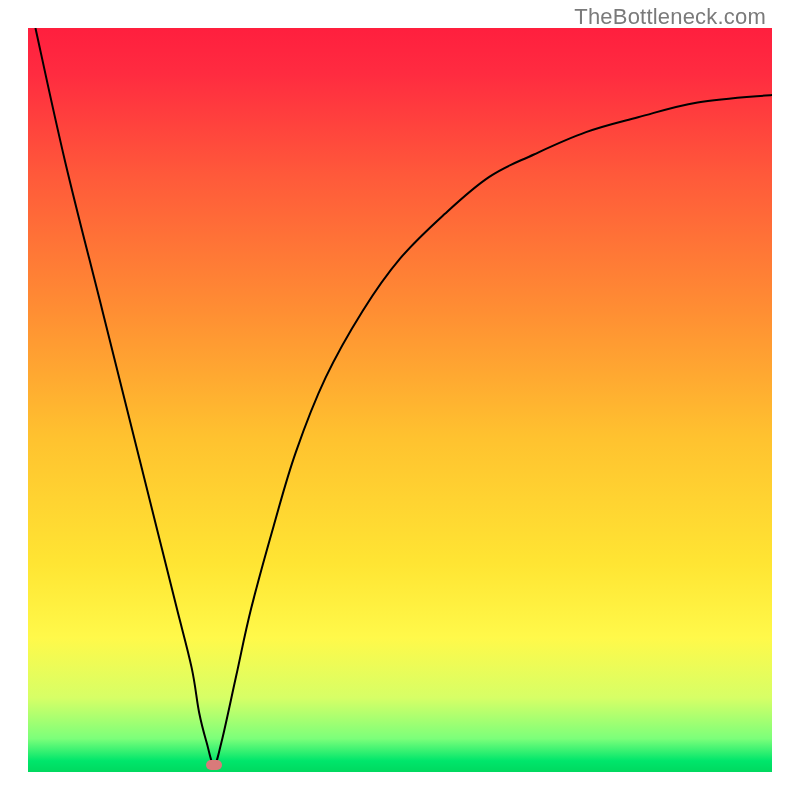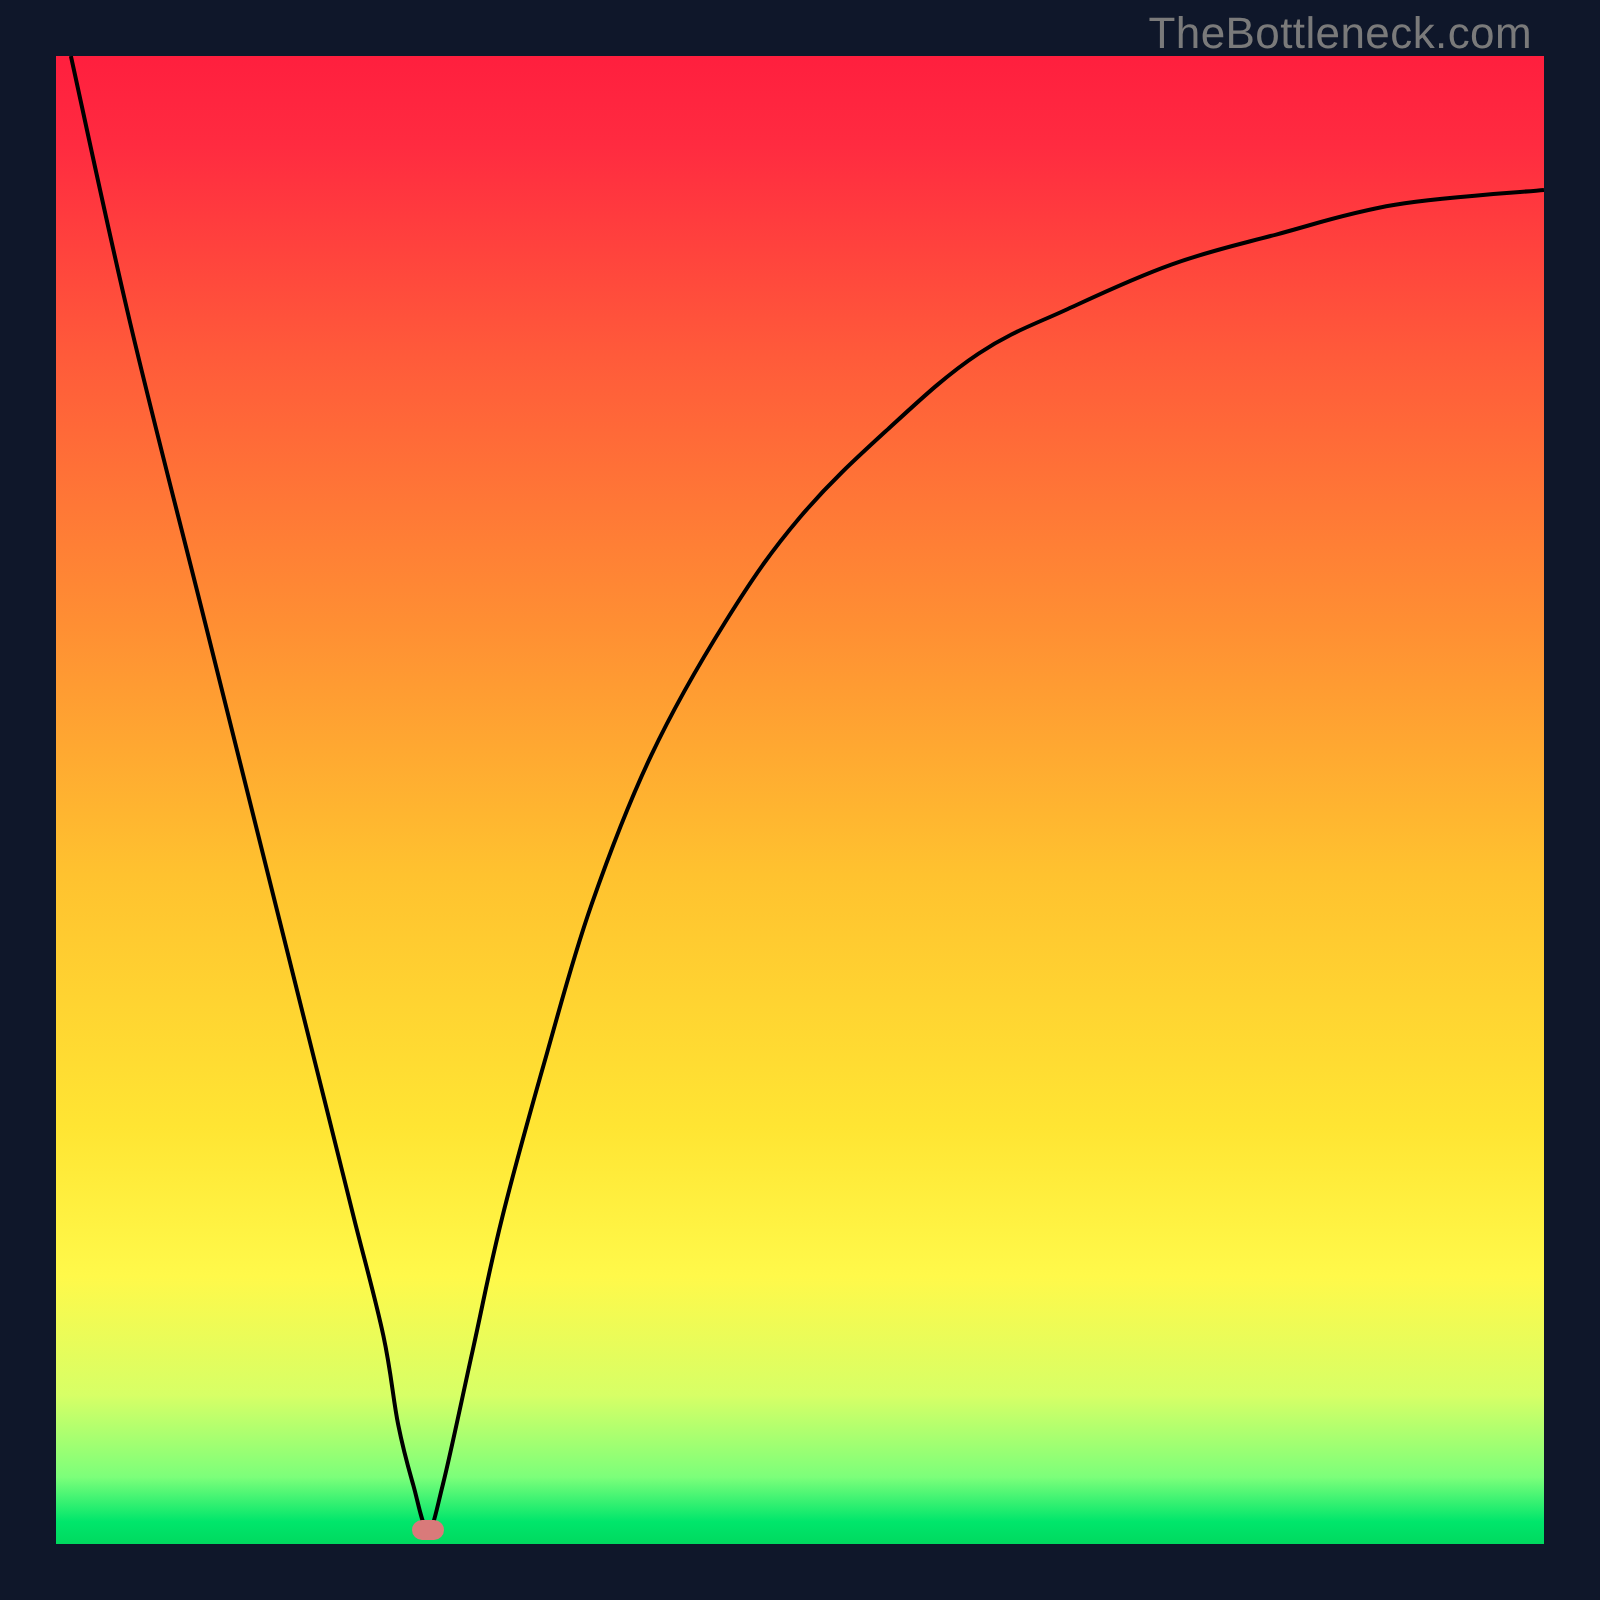--- a/index.html
+++ b/index.html
@@ -8,21 +8,21 @@
     width: 800px;
     height: 800px;
     overflow: hidden;
     background: #000;
     font-family: Arial, Helvetica, sans-serif;
   }
   .frame {
     position: relative;
     width: 800px;
     height: 800px;
-    background: #0f172a;
+    background: #ffffff;
   }
   .plot-area {
     position: absolute;
     left: 28px;
     top: 28px;
     width: 744px;
     height: 744px;
     overflow: hidden;
   }
   .gradient-bg {

